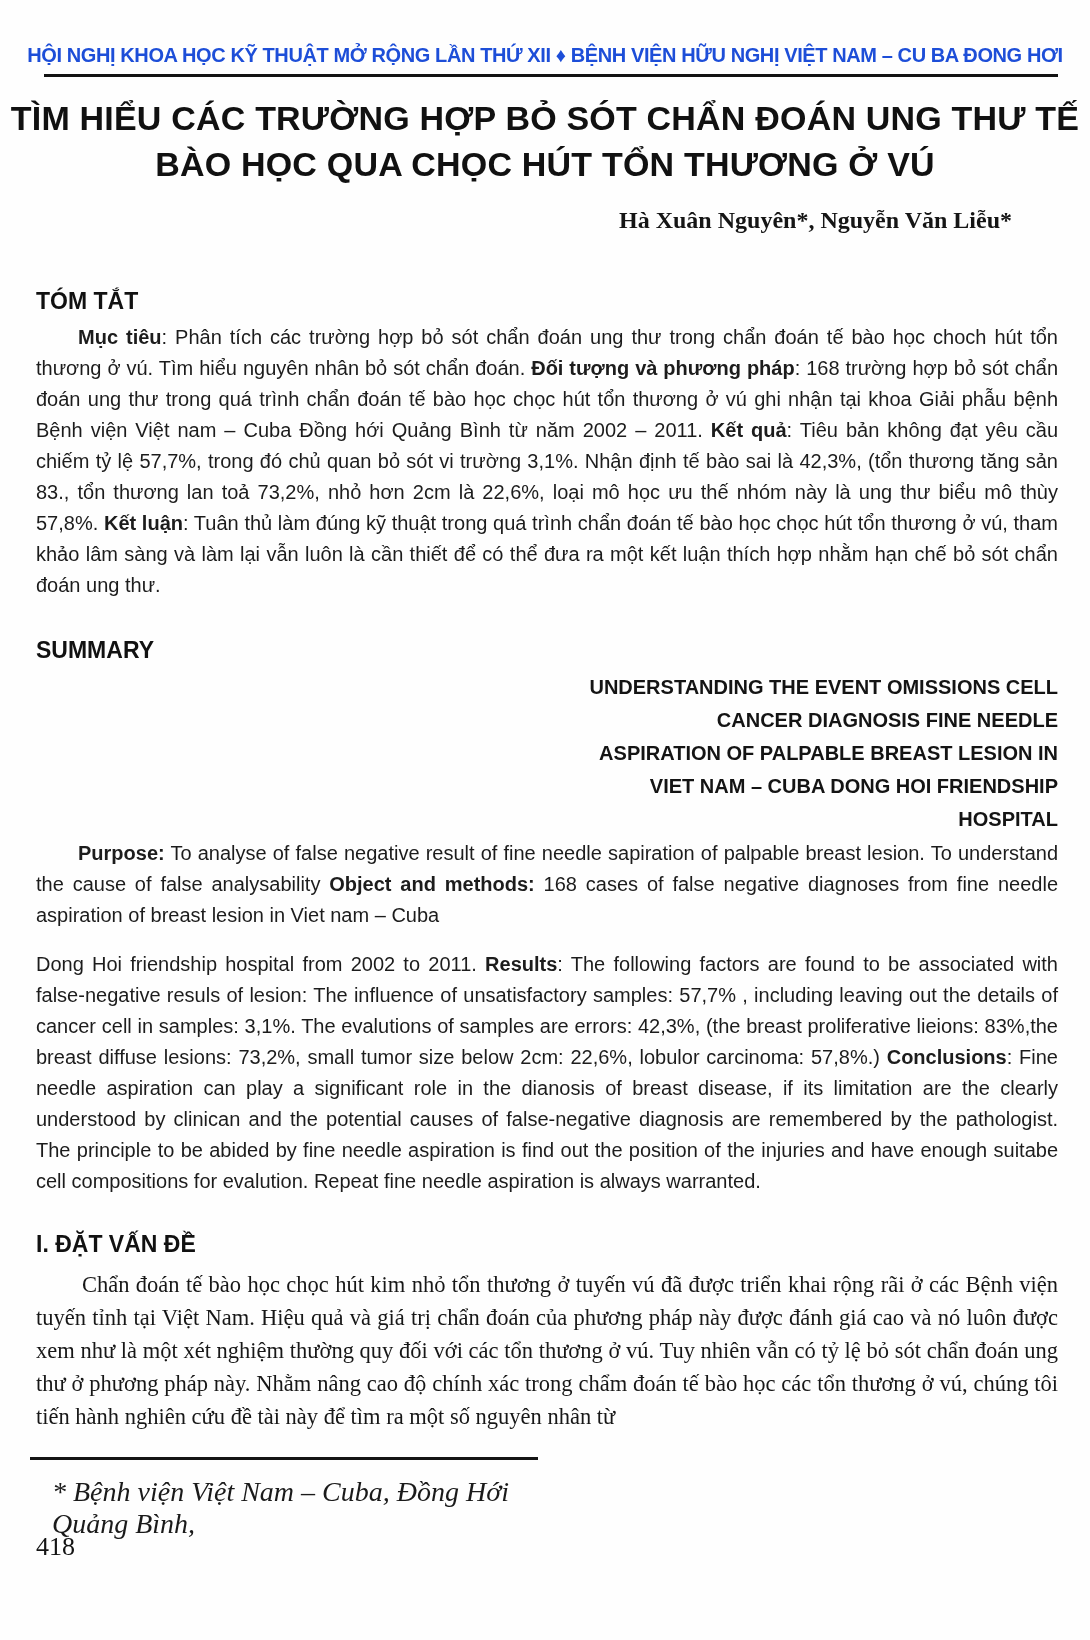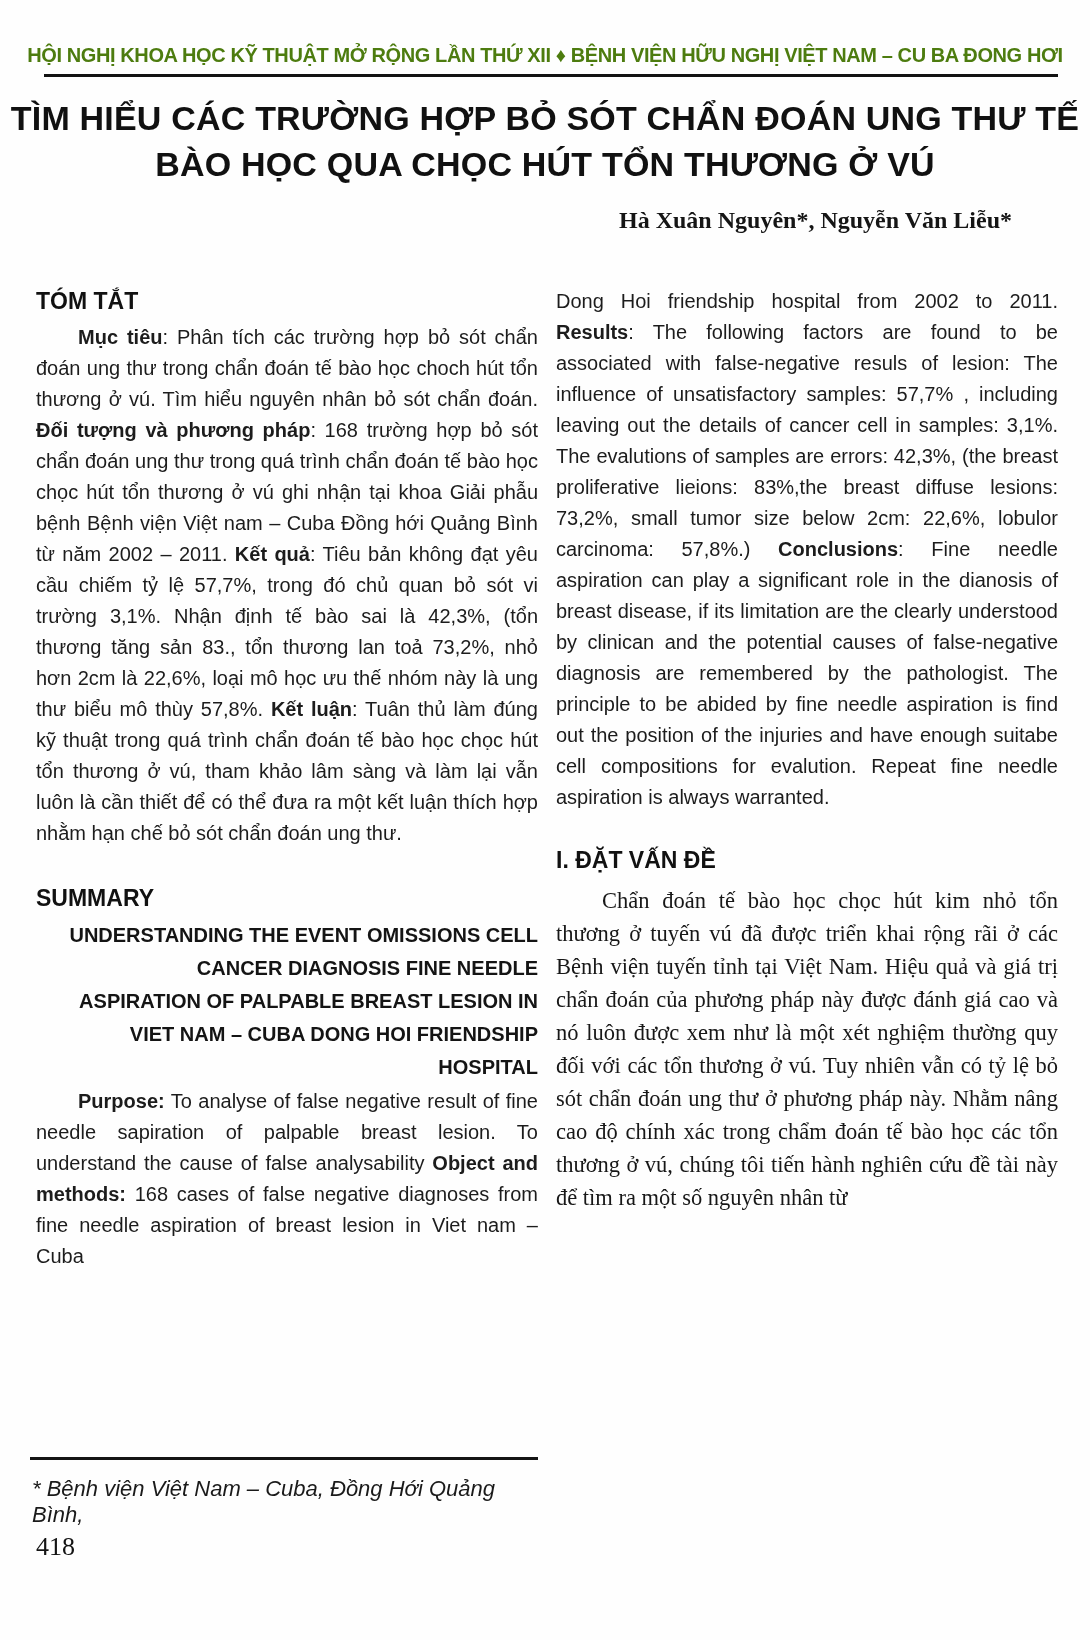--- a/index.html
+++ b/index.html
@@ -13,21 +13,21 @@
     font-family: "Liberation Sans", sans-serif;
     overflow: hidden;
   }
   
   .journal-header {
     padding-top: 44px;
     text-align: center;
     font-weight: 700;
     font-size: 20px;
     letter-spacing: -0.4px;
-    color: #4d7c0f;
+    color: #1d4ed8;
     white-space: nowrap;
   }
   .header-rule {
     margin: 7px 32px 0 44px;
     height: 3px;
     background: #121212;
   }
   
   .article-title {
     margin-top: 18px;
@@ -46,20 +46,21 @@
     font-weight: 700;
     font-size: 24px;
     color: #151515;
   }
   
   .columns {
     display: flex;
     gap: 18px;
     margin-top: 52px;
     padding: 0 32px 0 36px;
+    flex-direction: column;
   }
   .col { flex: 1 1 0; min-width: 0; }
   .body-sans {
     font-size: 20px;
     line-height: 31px;
     text-align: justify;
     color: #1c1c1c;
   }
   .body-sans p { margin: 0; }
   .indent { text-indent: 42px; }
@@ -92,26 +93,26 @@
   .footnote-rule {
     position: absolute;
     left: 30px;
     top: 1457px;
     width: 508px;
     height: 3px;
     background: #141414;
   }
   .footnote {
     position: absolute;
-    left: 32px;
+    left: 52px;
     top: 1476px;
     width: 500px;
-    font-family: Liberation Sans, sans-serif;
+    font-family: Liberation Serif, serif;
     font-style: italic;
-    font-size: 22px;
+    font-size: 28px;
     color: #1a1a1a;
   }
   .page-number {
     position: absolute;
     left: 36px;
     top: 1532px;
     font-family: "Liberation Serif", serif;
     font-size: 26px;
     color: #141414;
   }

